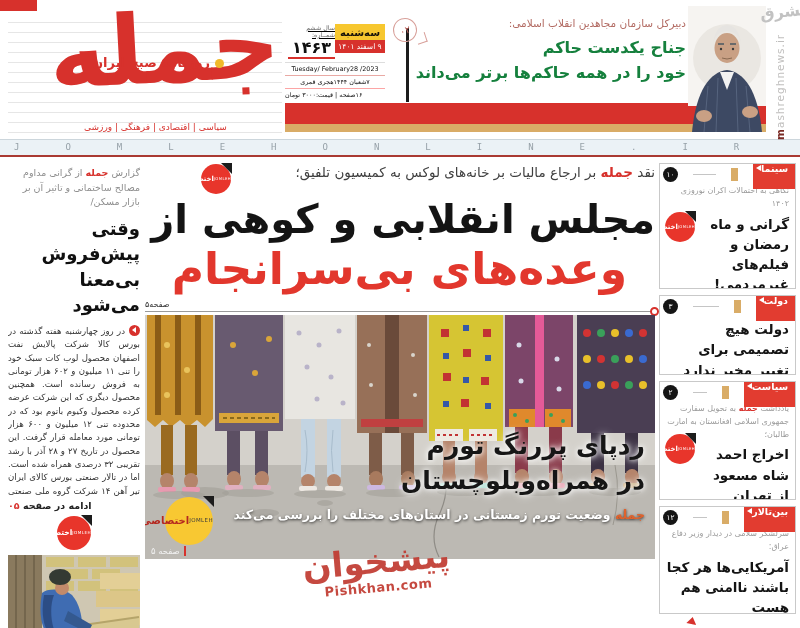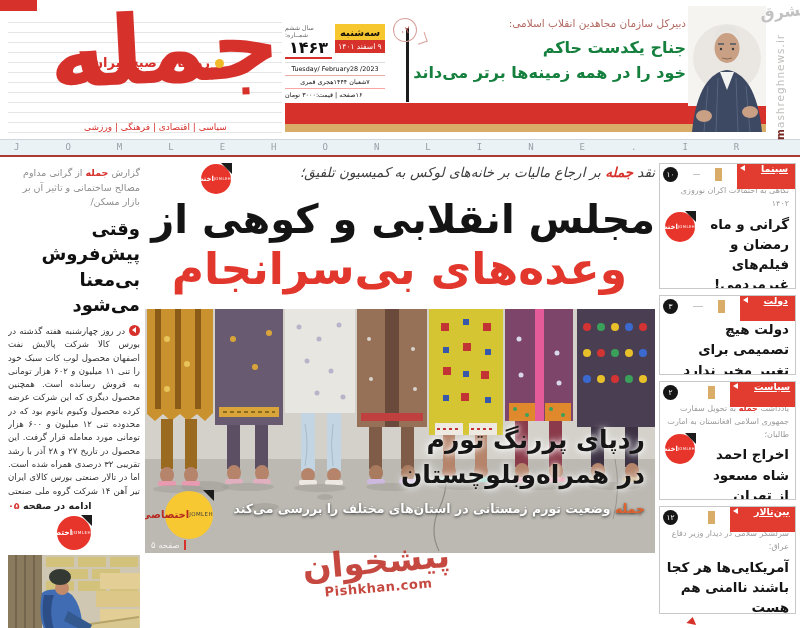--- a/index.html
+++ b/index.html
@@ -14,21 +14,21 @@
         line-height:1.1;transform:rotate(-3deg);}
   .tagline{position:absolute;left:84px;top:42px;direction:rtl;color:#d7312c;font-size:13px;font-weight:bold;white-space:nowrap;}
   .tagline .dot{display:inline-block;width:9px;height:9px;border-radius:50%;background:#f0b929;margin-left:5px;vertical-align:middle;}
   .categories{position:absolute;left:76px;bottom:5px;direction:rtl;color:#d7312c;font-size:9px;white-space:nowrap;}
 
   .datebox{position:absolute;left:285px;top:24px;width:100px;height:78px;background:#fff;}
   .db-row{display:flex;flex-direction:row-reverse;}
   .db-cal{width:50px;}
   .weekday{background:#f7c72f;color:#16120a;font-weight:bold;font-size:10px;text-align:center;padding:3px 0 2px;}
   .date-fa{background:#d7312c;color:#fff;font-size:7.5px;text-align:center;padding:2px 0;direction:rtl;}
-  .db-issue{width:50px;text-align:left;}
+  .db-issue{width:50px;text-align:right;text-decoration:underline;}
   .db-year{font-size:6.3px;color:#666;direction:rtl;}
   .db-issuelabel{font-size:6.3px;color:#666;direction:rtl;}
   .db-issueno{font-size:16px;font-weight:bold;color:#111;border-bottom:2px solid #d7312c;display:inline-block;padding:0 4px;line-height:1.15;}
   .db-en{font-size:6.4px;color:#111;text-align:center;border-top:1px solid #ddd;margin-top:3px;padding-top:2px;}
   .db-hijri{font-size:6.4px;color:#111;text-align:center;direction:rtl;border-top:1px solid #e9a9a4;margin-top:2px;padding-top:2px;}
   .db-price{font-size:6.4px;color:#111;text-align:left;direction:rtl;border-top:1px solid #fca5a5;margin-top:2px;padding-top:2px;}
 
   .vdivider{position:absolute;left:406px;top:28px;width:3px;height:74px;background:#1c1c1c;}
 
   .stamp{position:absolute;left:393px;top:18px;width:22px;height:22px;border:1px solid #d8a09a;border-radius:50%;
@@ -81,30 +81,30 @@
           vertical-align:-2px;position:relative;}
   .bullet::after{content:"";position:absolute;left:3px;top:2.5px;border-top:3px solid transparent;
           border-bottom:3px solid transparent;border-right:4px solid #fff;}
   .la-continue{direction:rtl;text-align:left;font-size:9.5px;font-weight:bold;color:#222;margin-top:3px;}
   .la-continue .pg{color:#d7312c;}
   .la-badge-row{display:flex;justify-content:center;margin:5px 0 5px;}
   .la-photo{width:132px;height:122px;overflow:hidden;}
 
   
   .mid-col{position:absolute;left:145px;top:164px;width:510px;}
-  .lead-kicker{direction:rtl;text-align:right;font-size:13.5px;color:#3f3f3f;padding-left:70px;min-height:32px;font-style:italic;}
+  .lead-kicker{direction:rtl;text-align:right;font-size:13.5px;color:#3f3f3f;padding-left:70px;min-height:32px;}
   .lead-badge{position:absolute;left:56px;top:0;}
   .lead-h1{direction:rtl;text-align:right;font-size:40px;font-weight:bold;color:#141414;line-height:1.15;white-space:nowrap;}
   .lead-h2{direction:rtl;text-align:right;font-size:44px;font-weight:bold;color:#e2372d;line-height:1.15;
            padding-right:28px;white-space:nowrap;margin-top:2px;}
   .lead-meta{position:relative;margin-top:5px;border-bottom:1px solid #9a9a9a;padding-bottom:2px;}
   .lead-pageref{direction:rtl;text-align:left;font-size:8px;color:#333;}
   .rule-dot{position:absolute;right:-4px;bottom:-5px;width:5px;height:5px;border:2px solid #d7312c;border-radius:50%;background:#fff;}
 
-  .main-photo{position:relative;margin-top:14px;width:510px;height:244px;overflow:hidden;}
+  .main-photo{position:relative;margin-top:3px;width:510px;height:244px;overflow:hidden;}
   .ph-h1{position:absolute;right:10px;top:116px;direction:rtl;font-size:25px;font-weight:bold;color:#161616;
          text-shadow:0 0 5px rgba(255,255,255,.95),0 0 10px rgba(255,255,255,.9);white-space:nowrap;}
   .ph-h2{position:absolute;right:10px;top:151px;direction:rtl;font-size:25px;font-weight:bold;color:#161616;
          text-shadow:0 0 5px rgba(255,255,255,.95),0 0 10px rgba(255,255,255,.9);white-space:nowrap;}
   .ph-caption{position:absolute;right:10px;top:192px;direction:rtl;font-size:12.5px;font-weight:bold;color:#fff;
          text-shadow:0 1px 3px rgba(0,0,0,.75);white-space:nowrap;}
   .brand2{color:#e0622c;}
   .ph-badge{position:absolute;left:20px;bottom:14px;}
   .ph-pageref{position:absolute;left:6px;bottom:3px;color:#f2f2f2;font-size:8.5px;direction:rtl;
          border-right:2px solid #d7312c;padding-right:4px;}
@@ -116,21 +116,21 @@
   .right-rail{position:absolute;left:659px;top:163px;width:137px;}
   .rbox{position:relative;border:1px solid #c9c9c9;background:#fff;margin-bottom:6px;
         padding:3px 6px 6px;box-sizing:border-box;overflow:hidden;}
   .h126{height:126px;} .h80{height:80px;} .h119{height:119px;} .h108{height:108px;}
   .rbox-header{display:flex;align-items:center;margin:0 -7px 3px -7px;height:15px;gap:15px;}
   .sec-circle{width:15px;height:15px;border-radius:50%;background:#151515;color:#fff;font-size:7.5px;
         line-height:15px;text-align:center;margin-left:4px;flex:none;}
   .sec-line{flex:1;height:1px;background:#c5c5c5;}
   .sec-tan{width:7px;height:13px;background:#d9ac67;flex:none;}
   .sec-bar{position:relative;background:#e23c30;color:#fff;font-size:9.5px;font-weight:bold;height:28px;
-        line-height:15px;padding:0 8px 0 24px;direction:rtl;flex:none;text-decoration:underline;}
+        line-height:15px;padding:0 8px 0 8px;direction:rtl;flex:none;}
   .sec-bar::after{content:"";position:absolute;left:3px;top:4px;border-top:3.5px solid transparent;
         border-bottom:3.5px solid transparent;border-right:5px solid #fff;}
   .r-kicker{direction:rtl;text-align:right;font-size:8px;color:#9a9a9a;line-height:1.6;margin-bottom:3px;}
   .r-headline{direction:rtl;text-align:right;font-size:13.5px;font-weight:bold;color:#141414;line-height:1.5;}
   .pad-badge{padding-left:30px;}
   .abs-badge{position:absolute;}
   .corner-tick{position:absolute;left:687px;top:617px;width:0;height:0;border-left:5px solid transparent;
         border-right:5px solid transparent;border-bottom:7px solid #d7312c;transform:rotate(12deg);}
 </style>
 </head>
@@ -165,21 +165,21 @@
     <div class="db-price">۱۶صفحه | قیمت:۳۰۰۰ تومان</div>
   </div>
 
   <div class="vdivider"></div>
 
   <div class="stamp">۰۲</div>
 
   <div class="top-story">
     <div class="ts-kicker">دبیرکل سازمان مجاهدین انقلاب اسلامی:</div>
     <div class="ts-h">جناح یکدست حاکم</div>
-    <div class="ts-h">خود را در همه زمینه‌ها برتر می‌داند</div>
+    <div class="ts-h">خود را در همه حاکم‌ها برتر می‌داند</div>
   </div>
 
   <div class="red-band"></div>
   <div class="tan-band"></div>
 
   <div class="portrait">
     <svg viewBox="0 0 78 126" width="78" height="126">
       <rect width="78" height="100" fill="#f6f4f1"></rect>
       <circle cx="39" cy="52" r="34" fill="#eae7e2"></circle>
       <path d="M4,126 C8,84 22,66 39,64 C56,66 70,84 74,126 Z" fill="#3d4963"></path>
@@ -254,20 +254,24 @@
   <div class="mid-col">
     <div class="lead-kicker">
       <span>نقد </span><span class="brand">جمله</span><span> بر ارجاع مالیات بر خانه‌های لوکس به کمیسیون تلفیق؛</span>
     </div>
     <div class="xbadge b30 lead-badge">
       <span class="fa">اختصاصی</span>
       <span class="en">JOMLEH</span>
     </div>
     <div class="lead-h1">مجلس انقلابی و کوهی از</div>
     <div class="lead-h2">وعده‌های بی‌سرانجام</div>
+    <div class="lead-meta">
+      <div class="lead-pageref">صفحه۵</div>
+      <div class="rule-dot"></div>
+    </div>
 
     <div class="main-photo">
       <svg viewBox="0 0 510 244" width="510" height="244">
         <rect width="510" height="244" fill="#d4d1cb"></rect>
         <rect y="150" width="510" height="94" fill="#bcb9b3"></rect>
         <g fill="#a29f98" opacity="0.6">
           <ellipse cx="60" cy="178" rx="24" ry="6"></ellipse>
             <ellipse cx="120" cy="198" rx="14" ry="4"></ellipse>
           <ellipse cx="40" cy="212" rx="10" ry="3"></ellipse>
             <ellipse cx="180" cy="188" rx="8" ry="3"></ellipse>

